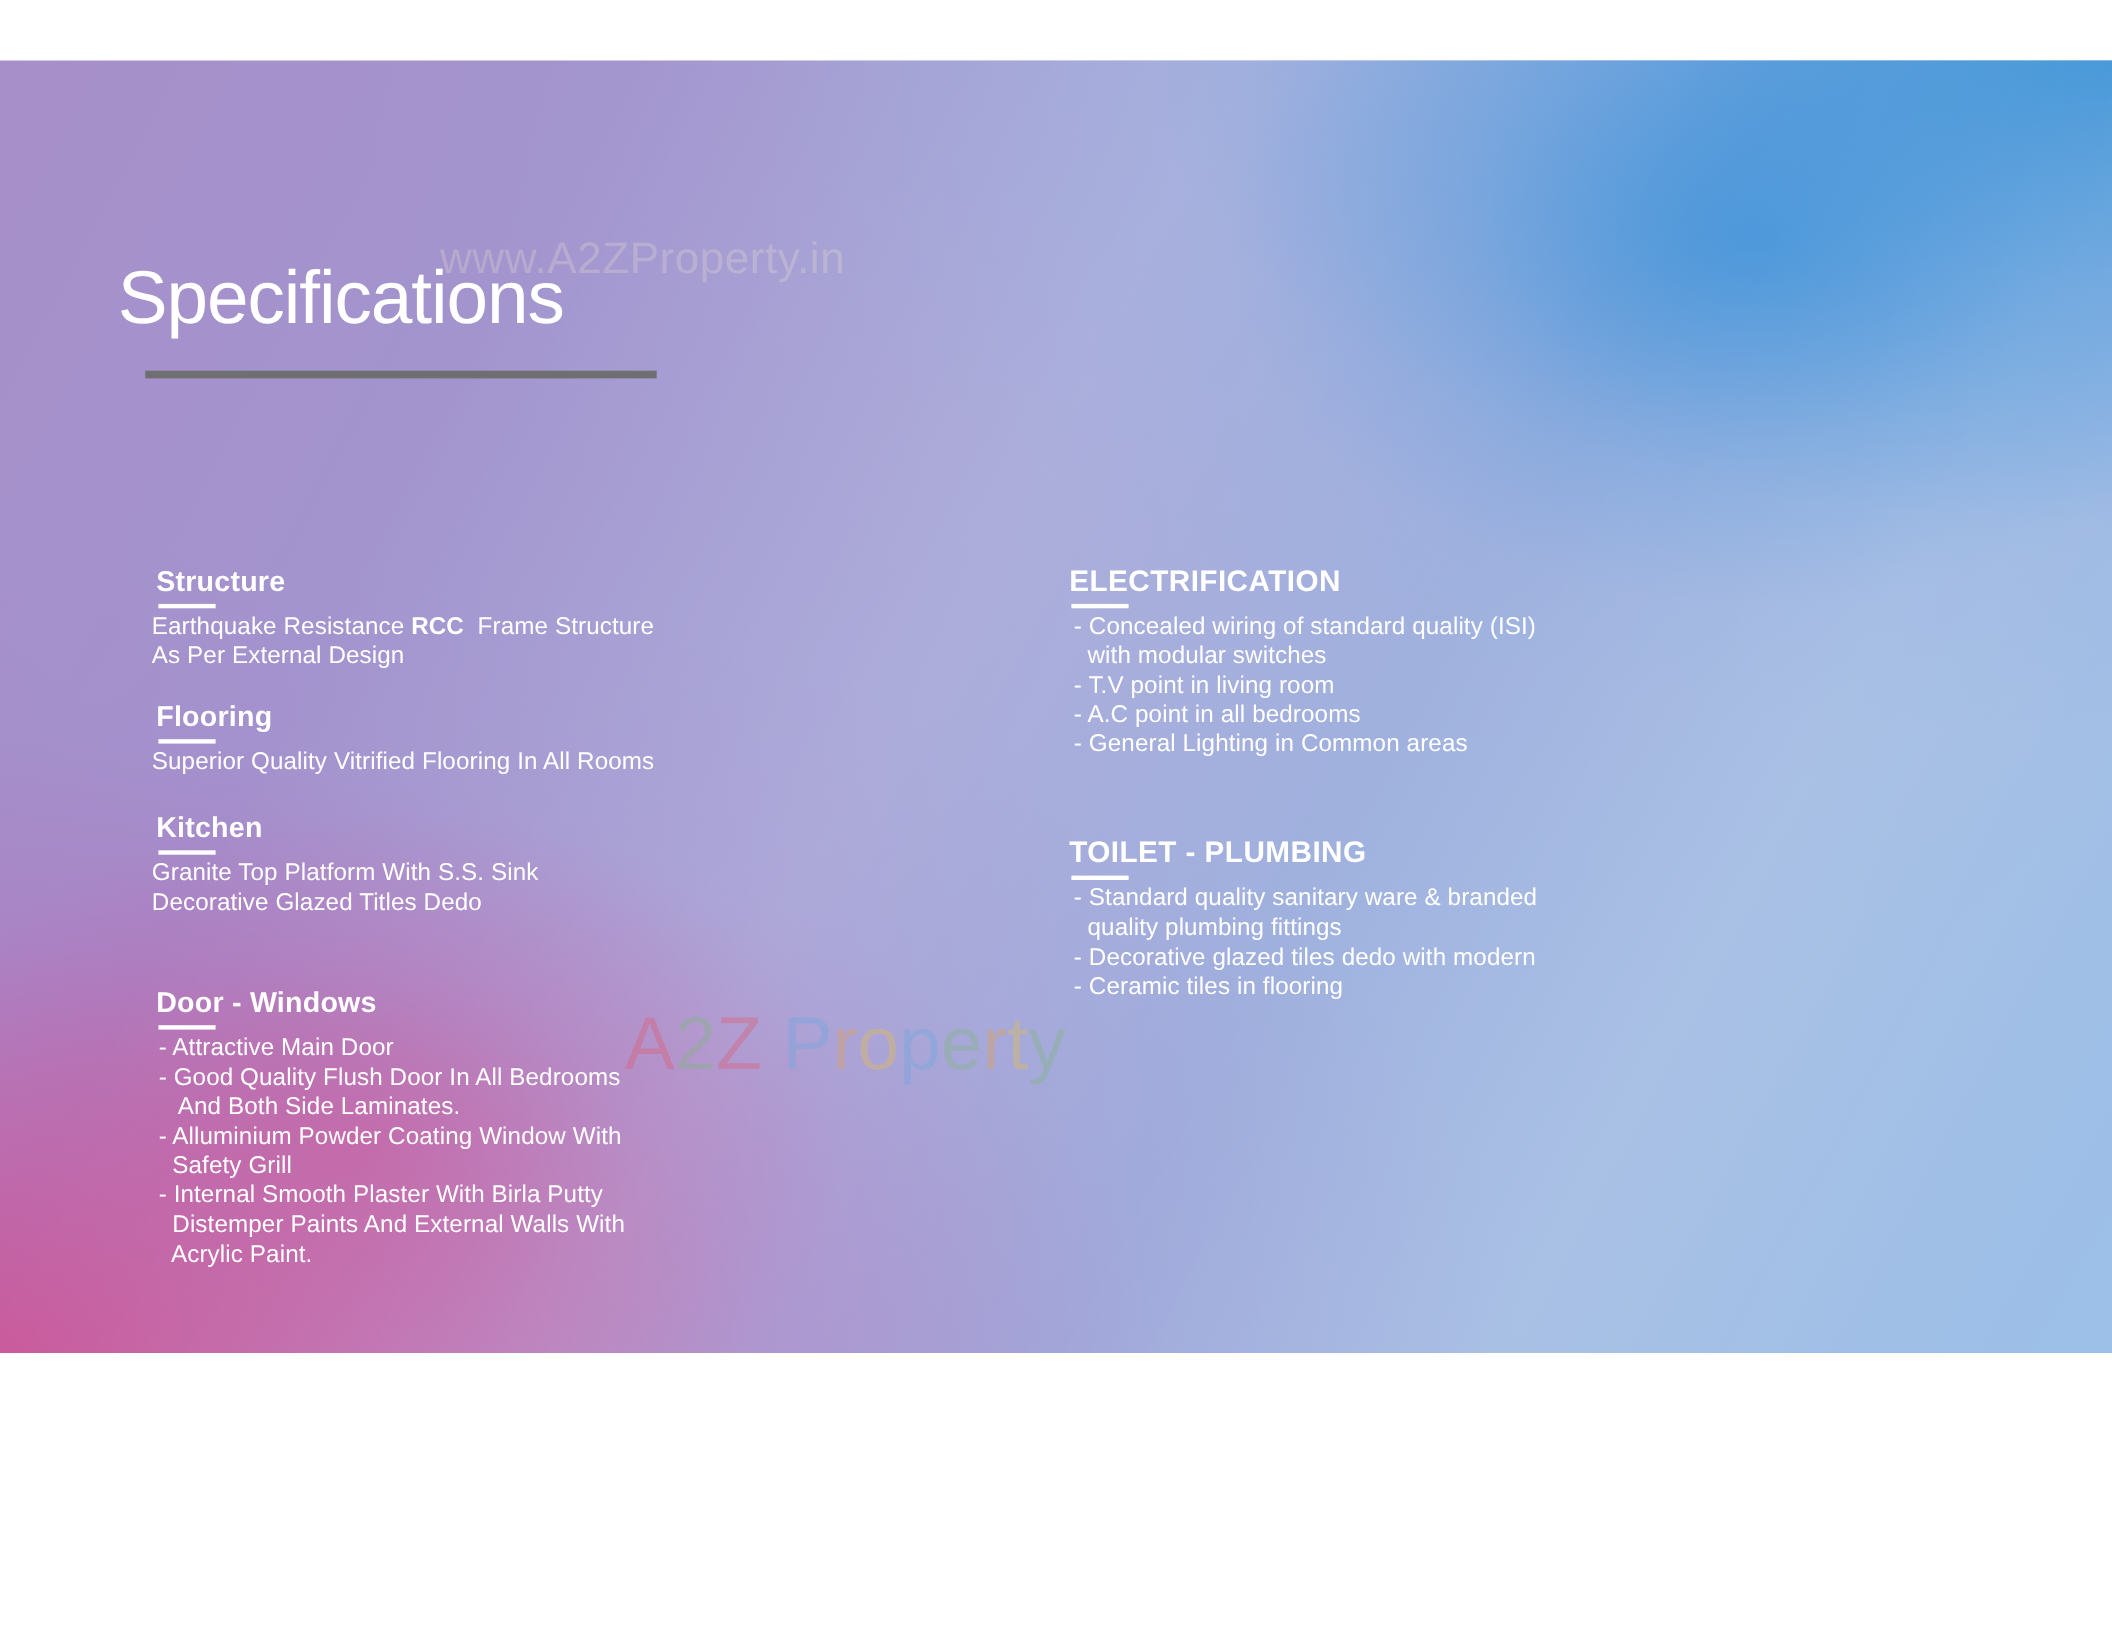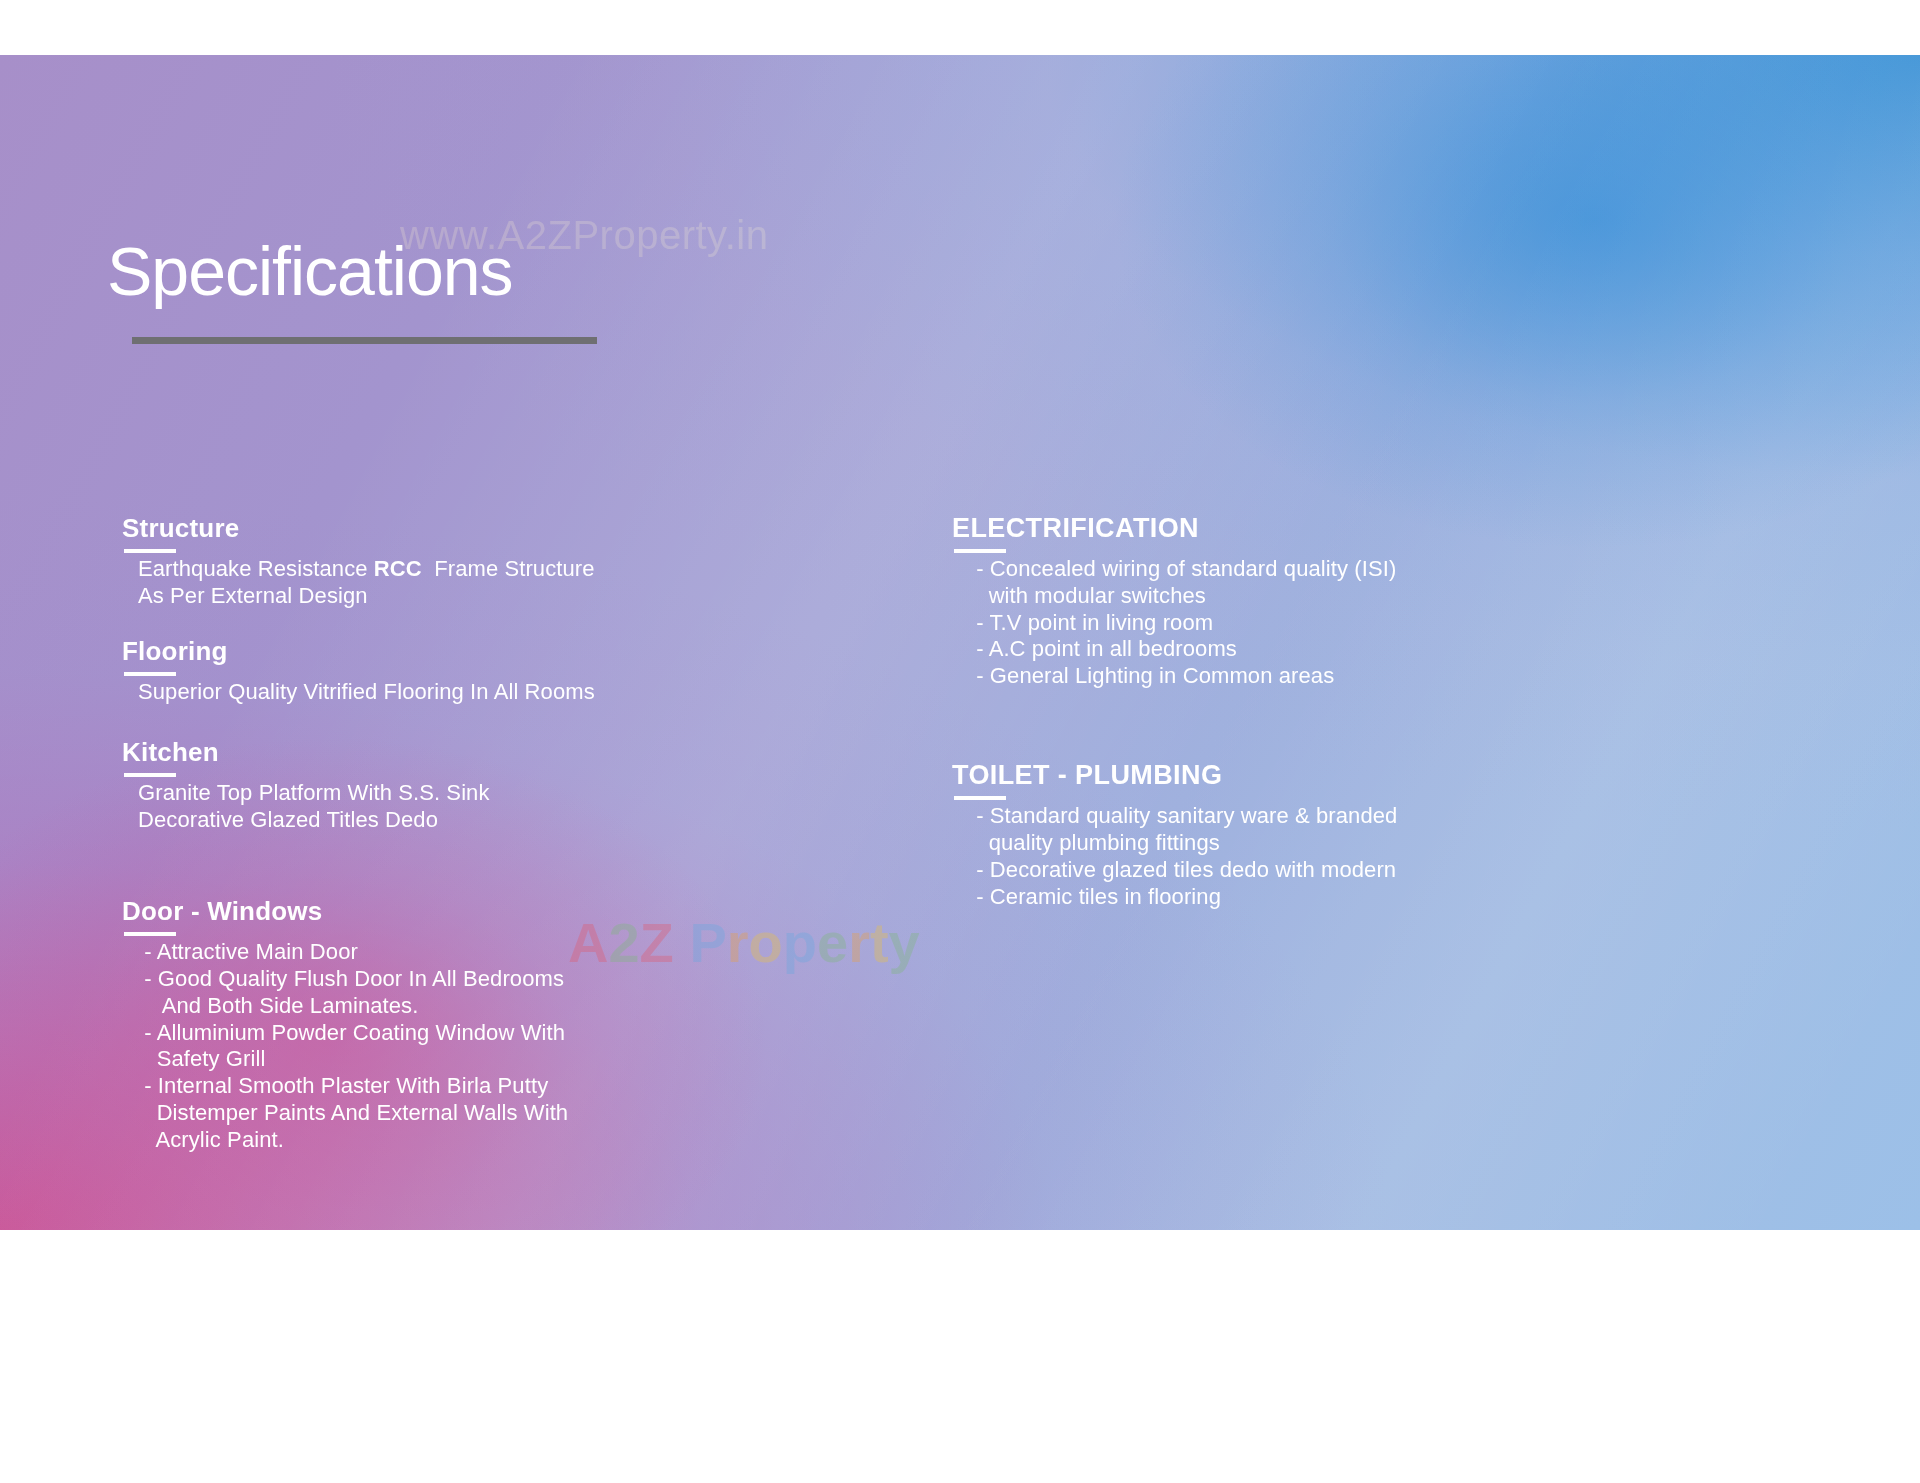--- a/index.html
+++ b/index.html
@@ -97,22 +97,22 @@
     letter-spacing: 0.5px;
     color: rgba(255,244,210,0.22);
     white-space: nowrap;
     pointer-events: none;
     user-select: none;
   }
   .wm-logo {
     position: absolute;
     left: 568px;
     top: 855px;
-    font-size: 56px;
-    font-weight: bold;
+    font-size: 68px;
+    font-weight: normal;
     white-space: nowrap;
     letter-spacing: 0px;
     opacity: 0.36;
     pointer-events: none;
     user-select: none;
   }
   .wm-logo span { display: inline-block; }
 
   
   .title-wrap {
@@ -156,20 +156,21 @@
   .sec-head {
     position: relative;
     display: inline-block;
     color: #ffffff;
     font-weight: bold;
     font-size: 26px;
     letter-spacing: 0.2px;
     padding-bottom: 9px;
     margin-bottom: 3px;
     white-space: nowrap;
+    margin-left: 20px;
   }
   .sec-head.caps { font-size: 27px; letter-spacing: 0.4px; }
   .sec-head::after {
     content: "";
     position: absolute;
     left: 2px;
     bottom: 0;
     width: 52px;
     height: 4px;
     background: #ffffff;

